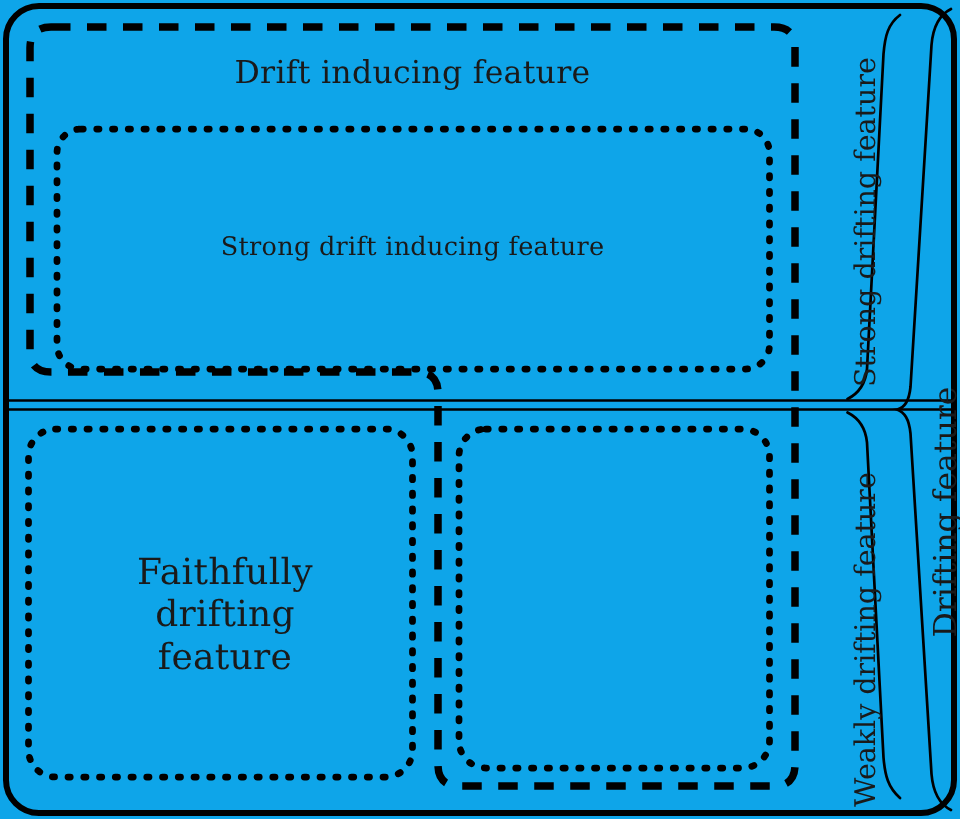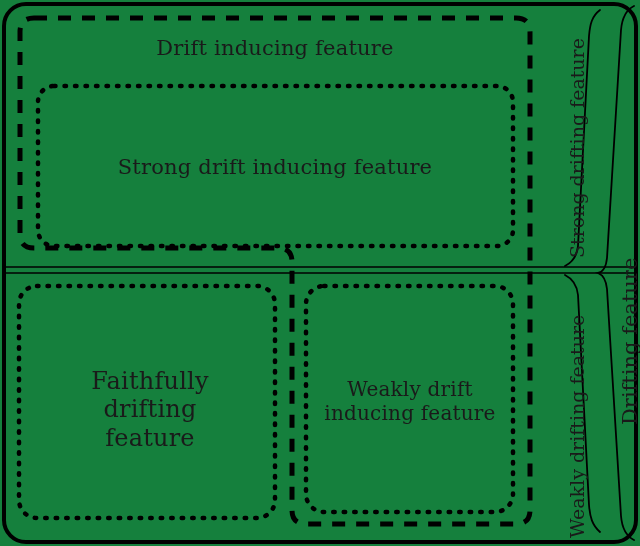--- a/index.html
+++ b/index.html
@@ -4,21 +4,21 @@
 <style>
   html, body {
     margin: 0;
     padding: 0;
     background: #ffffff;
   }
   #diagram-root {
     position: relative;
     width: 640px;
     height: 546px;
-    background: #15803d;
+    background: #0ea5e9;
     font-family: "DejaVu Serif", "Liberation Serif", serif;
     overflow: hidden;
   }
   #diagram-svg {
     position: absolute;
     left: 0;
     top: 0;
     width: 640px;
     height: 546px;
   }
@@ -34,21 +34,21 @@
   #label-drift-inducing {
     left: 40px;
     top: 36px;
     width: 470px;
     font-size: 21px;
   }
   #label-strong-drift-inducing {
     left: 40px;
     top: 155px;
     width: 470px;
-    font-size: 21px;
+    font-size: 17px;
   }
   #label-faithfully-drifting {
     left: 30px;
     top: 367px;
     width: 240px;
     font-size: 24px;
   }
   #label-weakly-drift-inducing {
     left: 310px;
     top: 378px;
@@ -138,22 +138,20 @@
   </svg>
 
   <div class="diagram-label" id="label-drift-inducing">Drift inducing feature</div>
 
   <div class="diagram-label" id="label-strong-drift-inducing">Strong drift inducing feature</div>
 
   <div class="diagram-label" id="label-faithfully-drifting">Faithfully
 drifting
 feature</div>
 
-  <div class="diagram-label" id="label-weakly-drift-inducing">Weakly drift
-inducing feature</div>
 
   <div class="rot-label" id="label-strong-drifting-feature">Strong drifting feature</div>
 
   <div class="rot-label" id="label-weakly-drifting-feature">Weakly drifting feature</div>
 
   <div class="rot-label" id="label-drifting-feature">Drifting feature</div>
 
 </div>
 
 </body></html>

